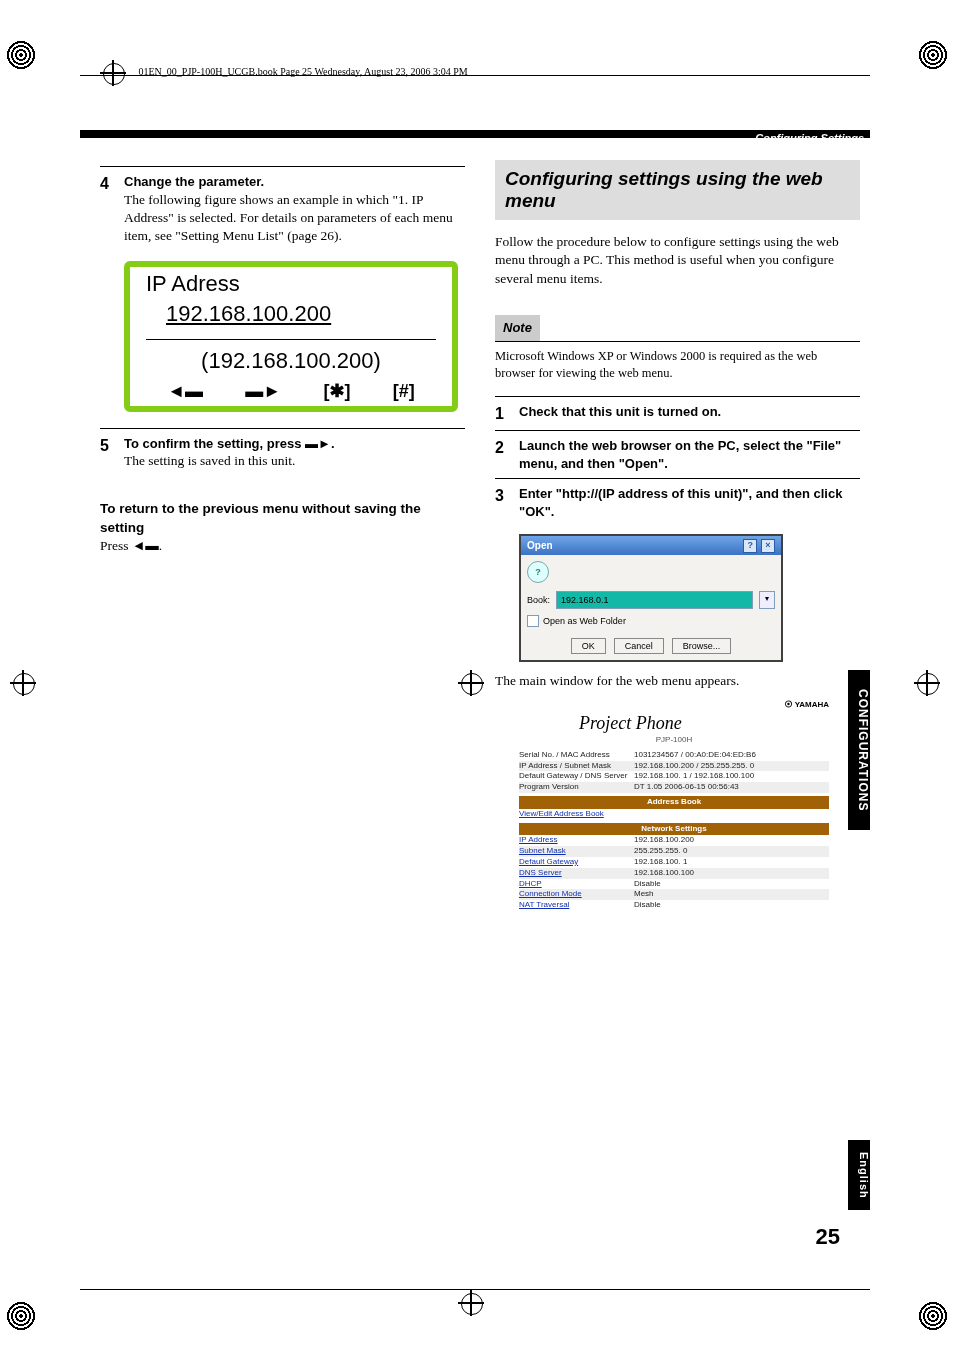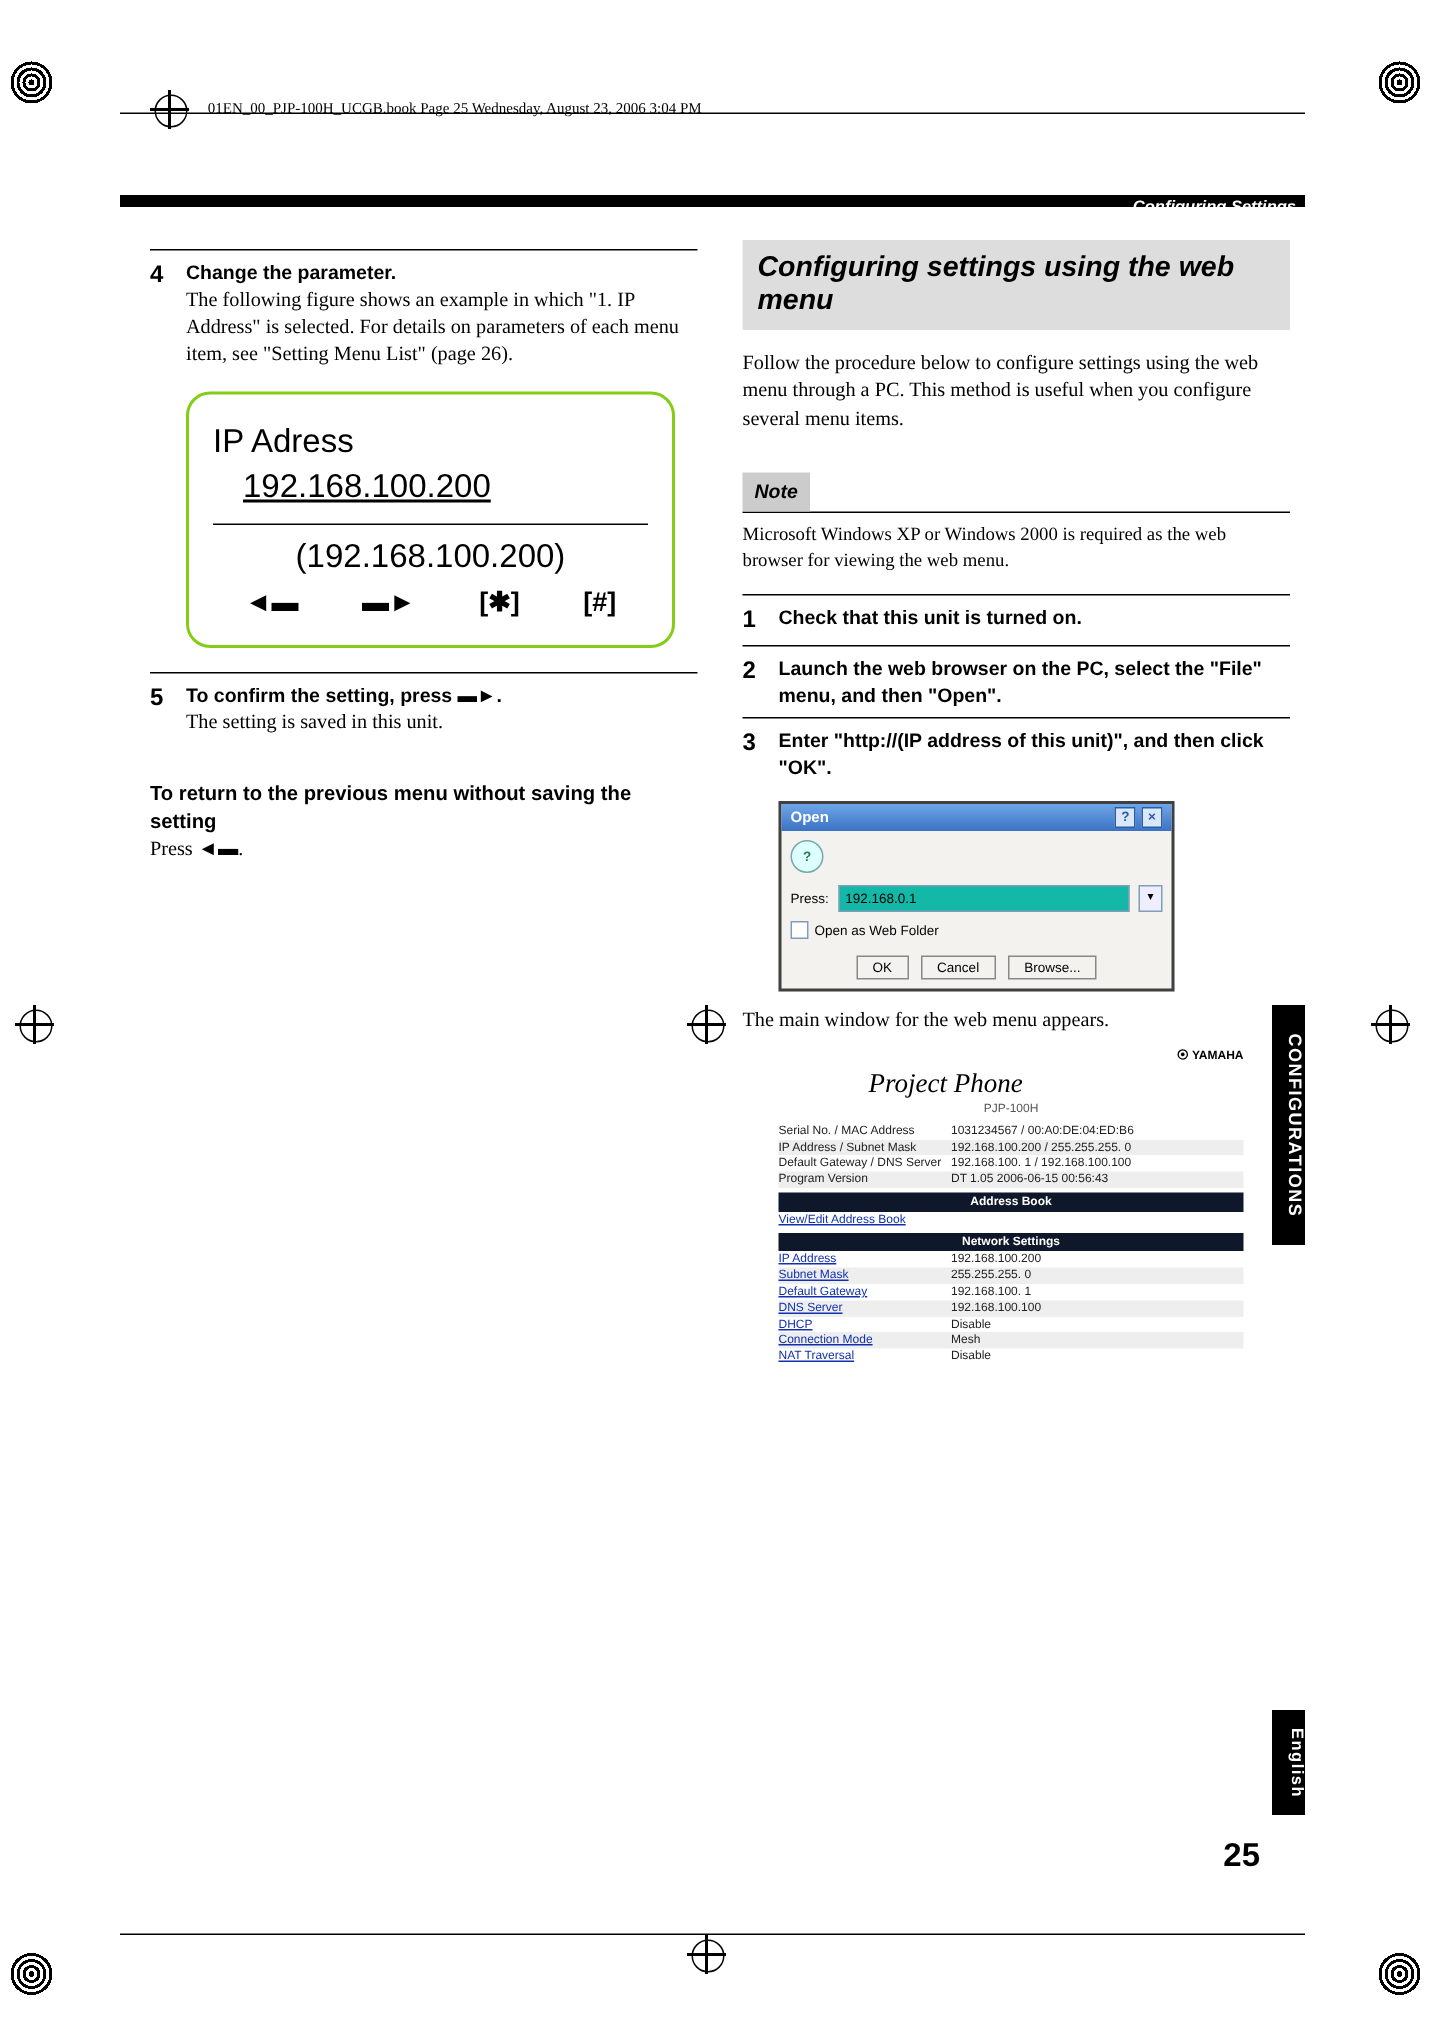--- a/index.html
+++ b/index.html
@@ -79,23 +79,23 @@
     font-weight: bold;
     font-size: 13px;
   }
   .step-rule {
     border-top: 1px solid #000;
     margin: 6px 0 2px 0;
   }
   .display-box {
     margin: 16px 0 16px 24px;
     width: 290px;
-    border: 2px solid #84cc16;
-    border-radius: 16px;
-    padding: 16px 16px;
+    border: 6px solid #84cc16;
+    border-radius: 6px;
+    padding: 2px 16px;
     font-family: Arial, sans-serif;
   }
   .display-line1 { font-size: 22px; }
   .display-line2 { font-size: 22px; text-decoration: underline; padding-left: 20px; }
   .display-hr { border-top: 1px solid #000; margin: 10px 0 6px 0; }
   .display-line3 { font-size: 22px; text-align: center; }
   .display-icons { display: flex; justify-content: space-around; font-size: 18px; font-family: Arial, sans-serif; margin-top: 4px; }
   .subhead {
     font-family: Arial, sans-serif;
     font-weight: bold;
@@ -167,21 +167,21 @@
     font-size: 8px;
   }
   .webmenu-logo-row { display:flex; justify-content:space-between; align-items:flex-start;text-align:center; }
   .webmenu-logo { font-family: "Times New Roman", serif; font-style: italic; font-size: 18px; margin-left:60px;}
   .webmenu-model { text-align:center; font-size:8px; color:#555; }
   .webmenu-table { width:100%; margin-top:4px; }
   .webmenu-row { display:flex; }
   .webmenu-row .k { width:115px; color:#222; }
   .webmenu-row .v { flex:1; color:#222; }
   .webmenu-row .k a { color:#1030b0; text-decoration: underline; }
-  .webmenu-bar { background:#0f172a; color:#fff; text-align:center; font-weight:bold; padding:1px 0; margin-top:3px; font-size:8px;}
+  .webmenu-bar { background:#a16207; color:#fff; text-align:center; font-weight:bold; padding:1px 0; margin-top:3px; font-size:8px;}
   .webmenu-alt { background:#eee; }
   .page-number {
     position: absolute;
     bottom: 60px;
     right: 30px;
     font-family: Arial, sans-serif;
     font-weight: bold;
     font-size: 22px;
   }
   .side-tab {
@@ -346,21 +346,21 @@
           <span class="dlg-title-btns">
             <span>?</span>
             <span>×</span>
           </span>
         </div>
         <div class="dlg-body">
           <div class="dlg-row">
             <div class="dlg-qicon">?</div>
           </div>
           <div class="dlg-input-row">
-            <span>Press:</span>
+            <span>Book:</span>
             <div class="dlg-input">192.168.0.1</div>
             <div class="dlg-dropdown">▾</div>
           </div>
           <div class="dlg-check">
             <div class="dlg-check-box"></div>
             <span>Open as Web Folder</span>
           </div>
           <div class="dlg-buttons">
             <div class="dlg-btn">OK</div>
             <div class="dlg-btn">Cancel</div>

